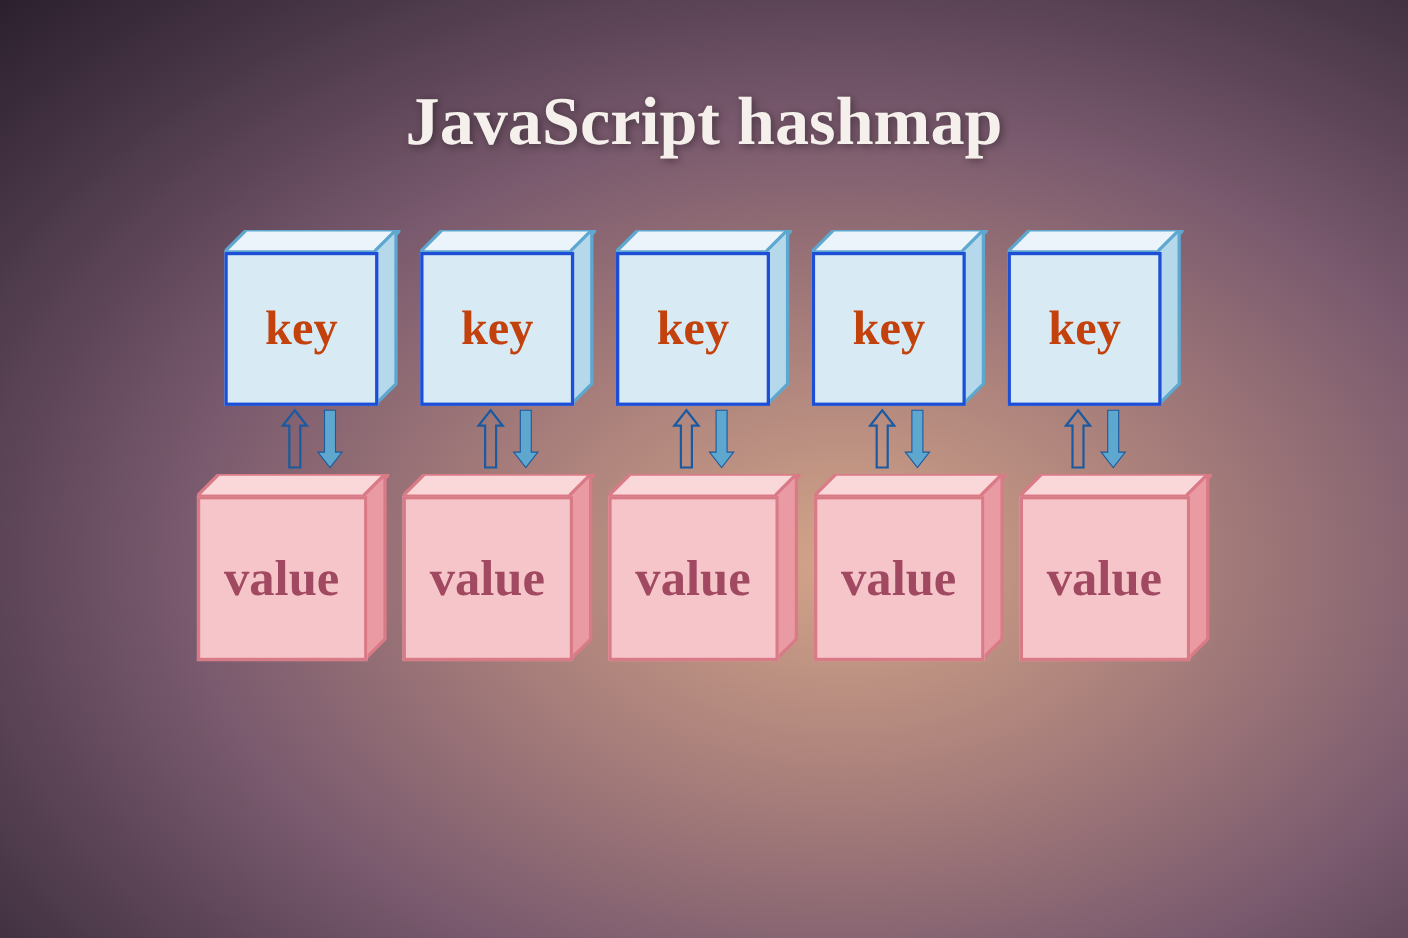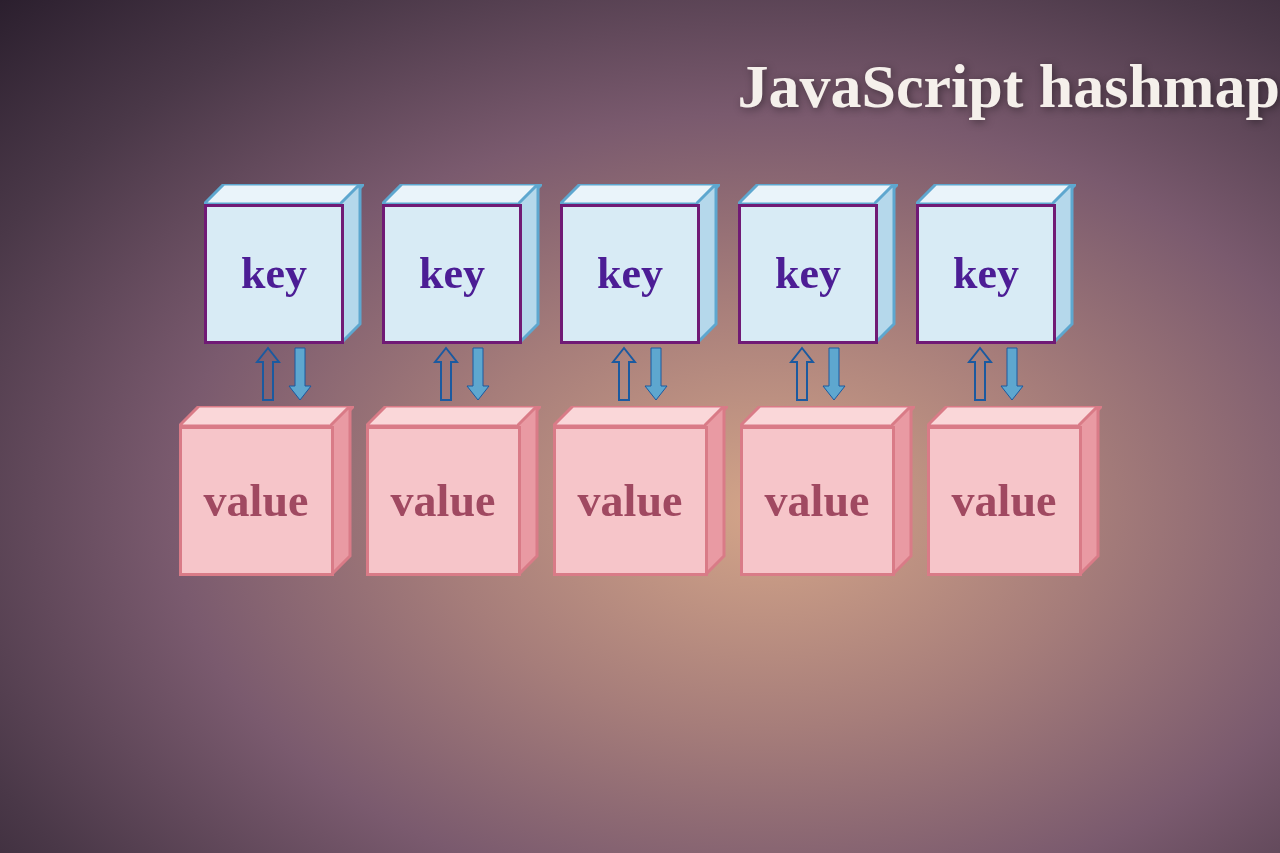--- a/index.html
+++ b/index.html
@@ -5,26 +5,26 @@
   * { margin: 0; padding: 0; box-sizing: border-box; }
   body {
     width: 1280px;
     height: 853px;
     background: radial-gradient(ellipse at 60% 60%, #d4a589 0%, #a67d7a 30%, #7a5a6e 55%, #4a3848 80%, #2b1f2e 100%);
     font-family: Georgia, 'Times New Roman', serif;
     overflow: hidden;
     position: relative;
   }
   .title {
-    text-align: right;
+    text-align: center;
     color: #f5f0eb;
     font-size: 62px;
     font-weight: bold;
     line-height: 1.35;
-    padding-top: 45px;
+    padding-top: 70px;
     text-shadow: 2px 2px 8px rgba(0,0,0,0.4);
   }
   .diagram {
     position: relative;
     width: 960px;
     margin: 55px auto 0;
   }
   .row {
     display: flex;
     justify-content: center;
@@ -48,21 +48,21 @@
     width: 140px; height: 140px;
     display: flex;
     align-items: center;
     justify-content: center;
     font-size: 44px;
     font-weight: bold;
   }
   .cube.value .front { width: 155px; height: 150px; font-size: 46px; }
 
   
-  .key .front { background: #d8ebf5; border: 3px solid #701a75; color: #4c1d95; }
+  .key .front { background: #d8ebf5; border: 3px solid #1d4ed8; color: #c2410c; }
   .key .top-svg path { fill: #eaf4fa; stroke: #5ea7cf; }
   .key .side-svg path { fill: #b5d8eb; stroke: #5ea7cf; }
 
   
   .value .front { background: #f6c5c9; border: 3px solid #d97b87; color: #a04961; }
   .value .top-svg path { fill: #fad7d9; stroke: #d97b87; }
   .value .side-svg path { fill: #e99aa3; stroke: #d97b87; }
 
   .top-svg, .side-svg { position: absolute; }
   .top-svg { left: 0; top: 0; }

